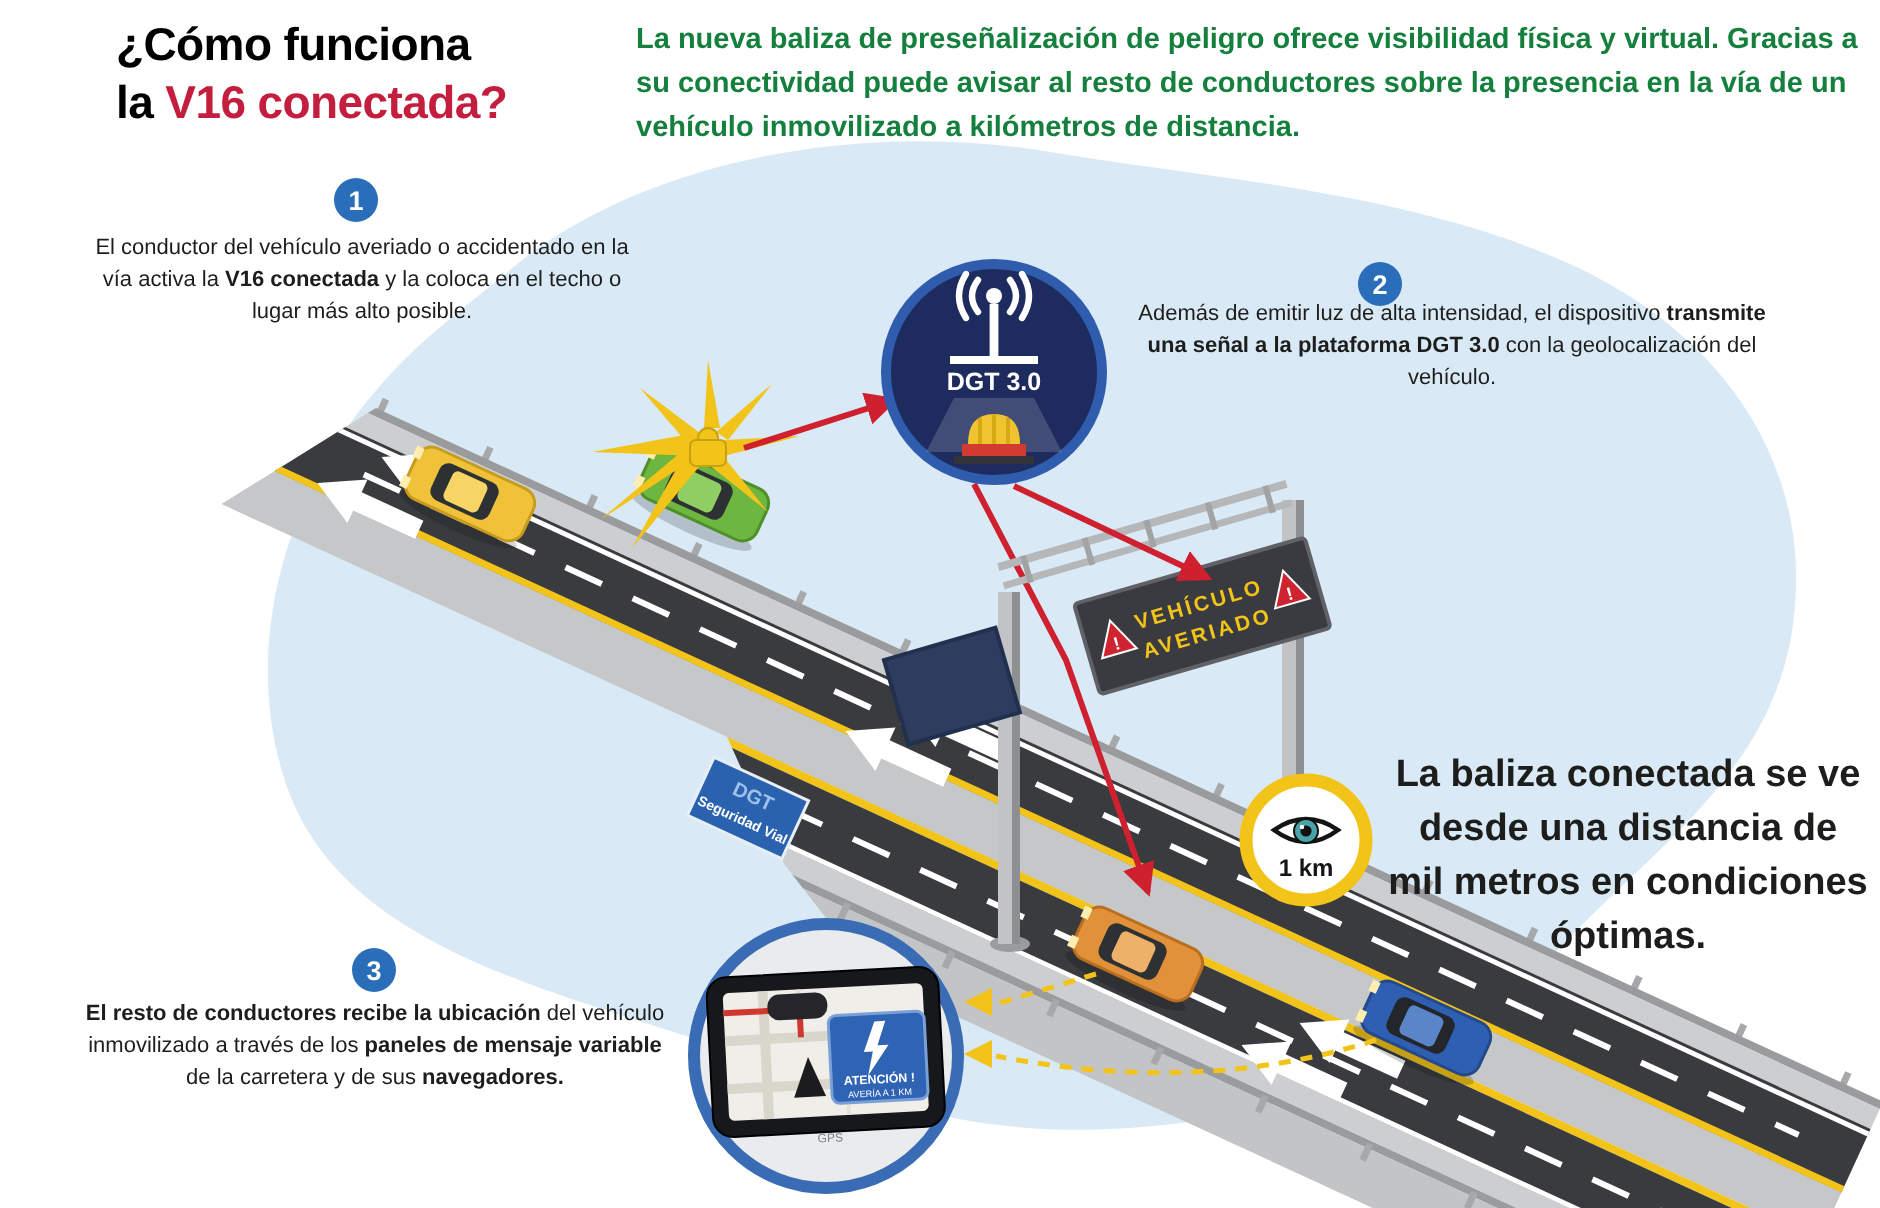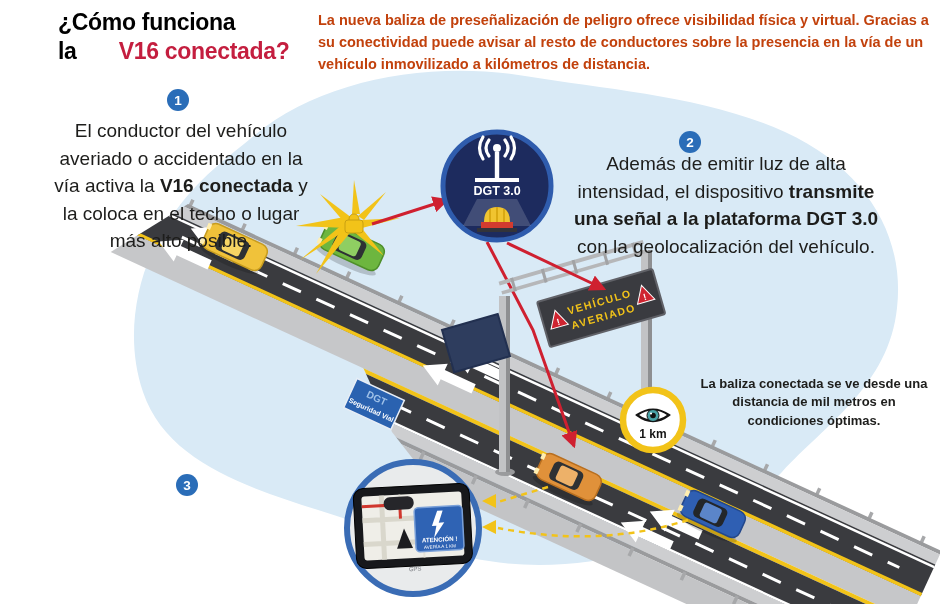--- a/index.html
+++ b/index.html
@@ -2,27 +2,27 @@
 <html><head>
 <meta charset="utf-8">
 <style>
   html,body{margin:0;padding:0;background:#fff;}
   .canvas{position:relative;width:940px;height:604px;background:#ffffff;overflow:hidden;
           font-family:"Liberation Sans",sans-serif;color:#1d1d1b;}
   .scene{position:absolute;left:0;top:0;}
   .txt{position:absolute;}
   .center{text-align:center;}
   .title{left:58px;top:8px;width:266px;font-size:23px;font-weight:700;line-height:1.28;letter-spacing:-0.3px;}
-  .blue{color:#000000;} .red{color:#c41e3f;margin-left:36px;}
-  .intro{left:318px;top:10px;width:620px;font-size:14.5px;font-weight:600;line-height:1.5;color:#c2410c;}
+  .blue{color:#000000;} .red{color:#c41e3f;}
+  .intro{left:318px;top:10px;width:620px;font-size:14.5px;font-weight:600;line-height:1.5;color:#15803d;}
   .step-circle{position:absolute;width:22px;height:22px;border-radius:50%;background:#2a6db8;color:#fff;
                font-weight:700;font-size:13.5px;display:flex;align-items:center;justify-content:center;}
-  .step-text{font-size:19px;line-height:1.45;font-weight:400;}
+  .step-text{font-size:11px;line-height:1.45;font-weight:400;}
   .step-text b{font-weight:700;}
-  .note-text{font-size:13px;line-height:1.42;font-weight:600;}
+  .note-text{font-size:19px;line-height:1.42;font-weight:600;}
   svg text{font-family:"Liberation Sans",sans-serif;}
 </style>
 </head>
 <body>
 
 <div class="canvas">
 
   <svg class="scene" width="940" height="604" viewBox="0 0 940 604">
     <defs>
       <marker id="mred" viewBox="0 0 10 10" refX="8.5" refY="5" markerWidth="5.5" markerHeight="5.5" orient="auto-start-reverse">
@@ -232,16 +232,17 @@
 
   <div class="txt intro">La nueva baliza de preseñalización de peligro ofrece visibilidad física y virtual. Gracias a su conectividad puede avisar al resto de conductores sobre la presencia en la vía de un vehículo inmovilizado a kilómetros de distancia.</div>
 
   <div class="step-circle" style="left:167px;top:89px;">1</div>
   <div class="txt step-text center" style="left:45px;top:117px;width:272px;"><span>El conductor del vehículo averiado o accidentado en la vía activa la </span><b>V16 conectada</b><span> y la coloca en el techo o lugar más alto posible.</span></div>
 
   <div class="step-circle" style="left:679px;top:131px;">2</div>
   <div class="txt step-text center" style="left:566px;top:150px;width:320px;"><span>Además de emitir luz de alta intensidad, el dispositivo </span><b>transmite una señal a la plataforma DGT 3.0</b><span> con la geolocalización del vehículo.</span></div>
 
   <div class="step-circle" style="left:176px;top:474px;">3</div>
+  <div class="txt step-text center" style="left:40px;top:500px;width:295px;"><b>El resto de conductores recibe la ubicación</b><span> del vehículo inmovilizado a través de los </span><b>paneles de mensaje variable</b><span> de la carretera y de sus </span><b>navegadores.</b></div>
 
   <div class="txt note-text center" style="left:694px;top:375px;width:240px;">La baliza conectada se ve desde una distancia de mil metros en condiciones óptimas.</div>
 
 </div>
 
 </body></html>

